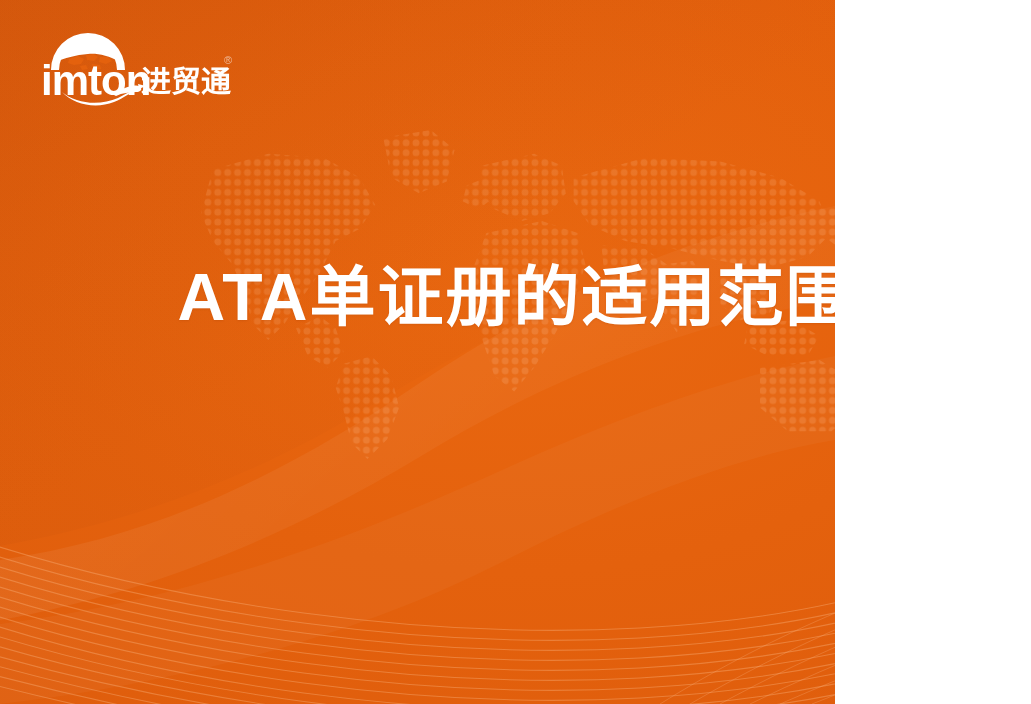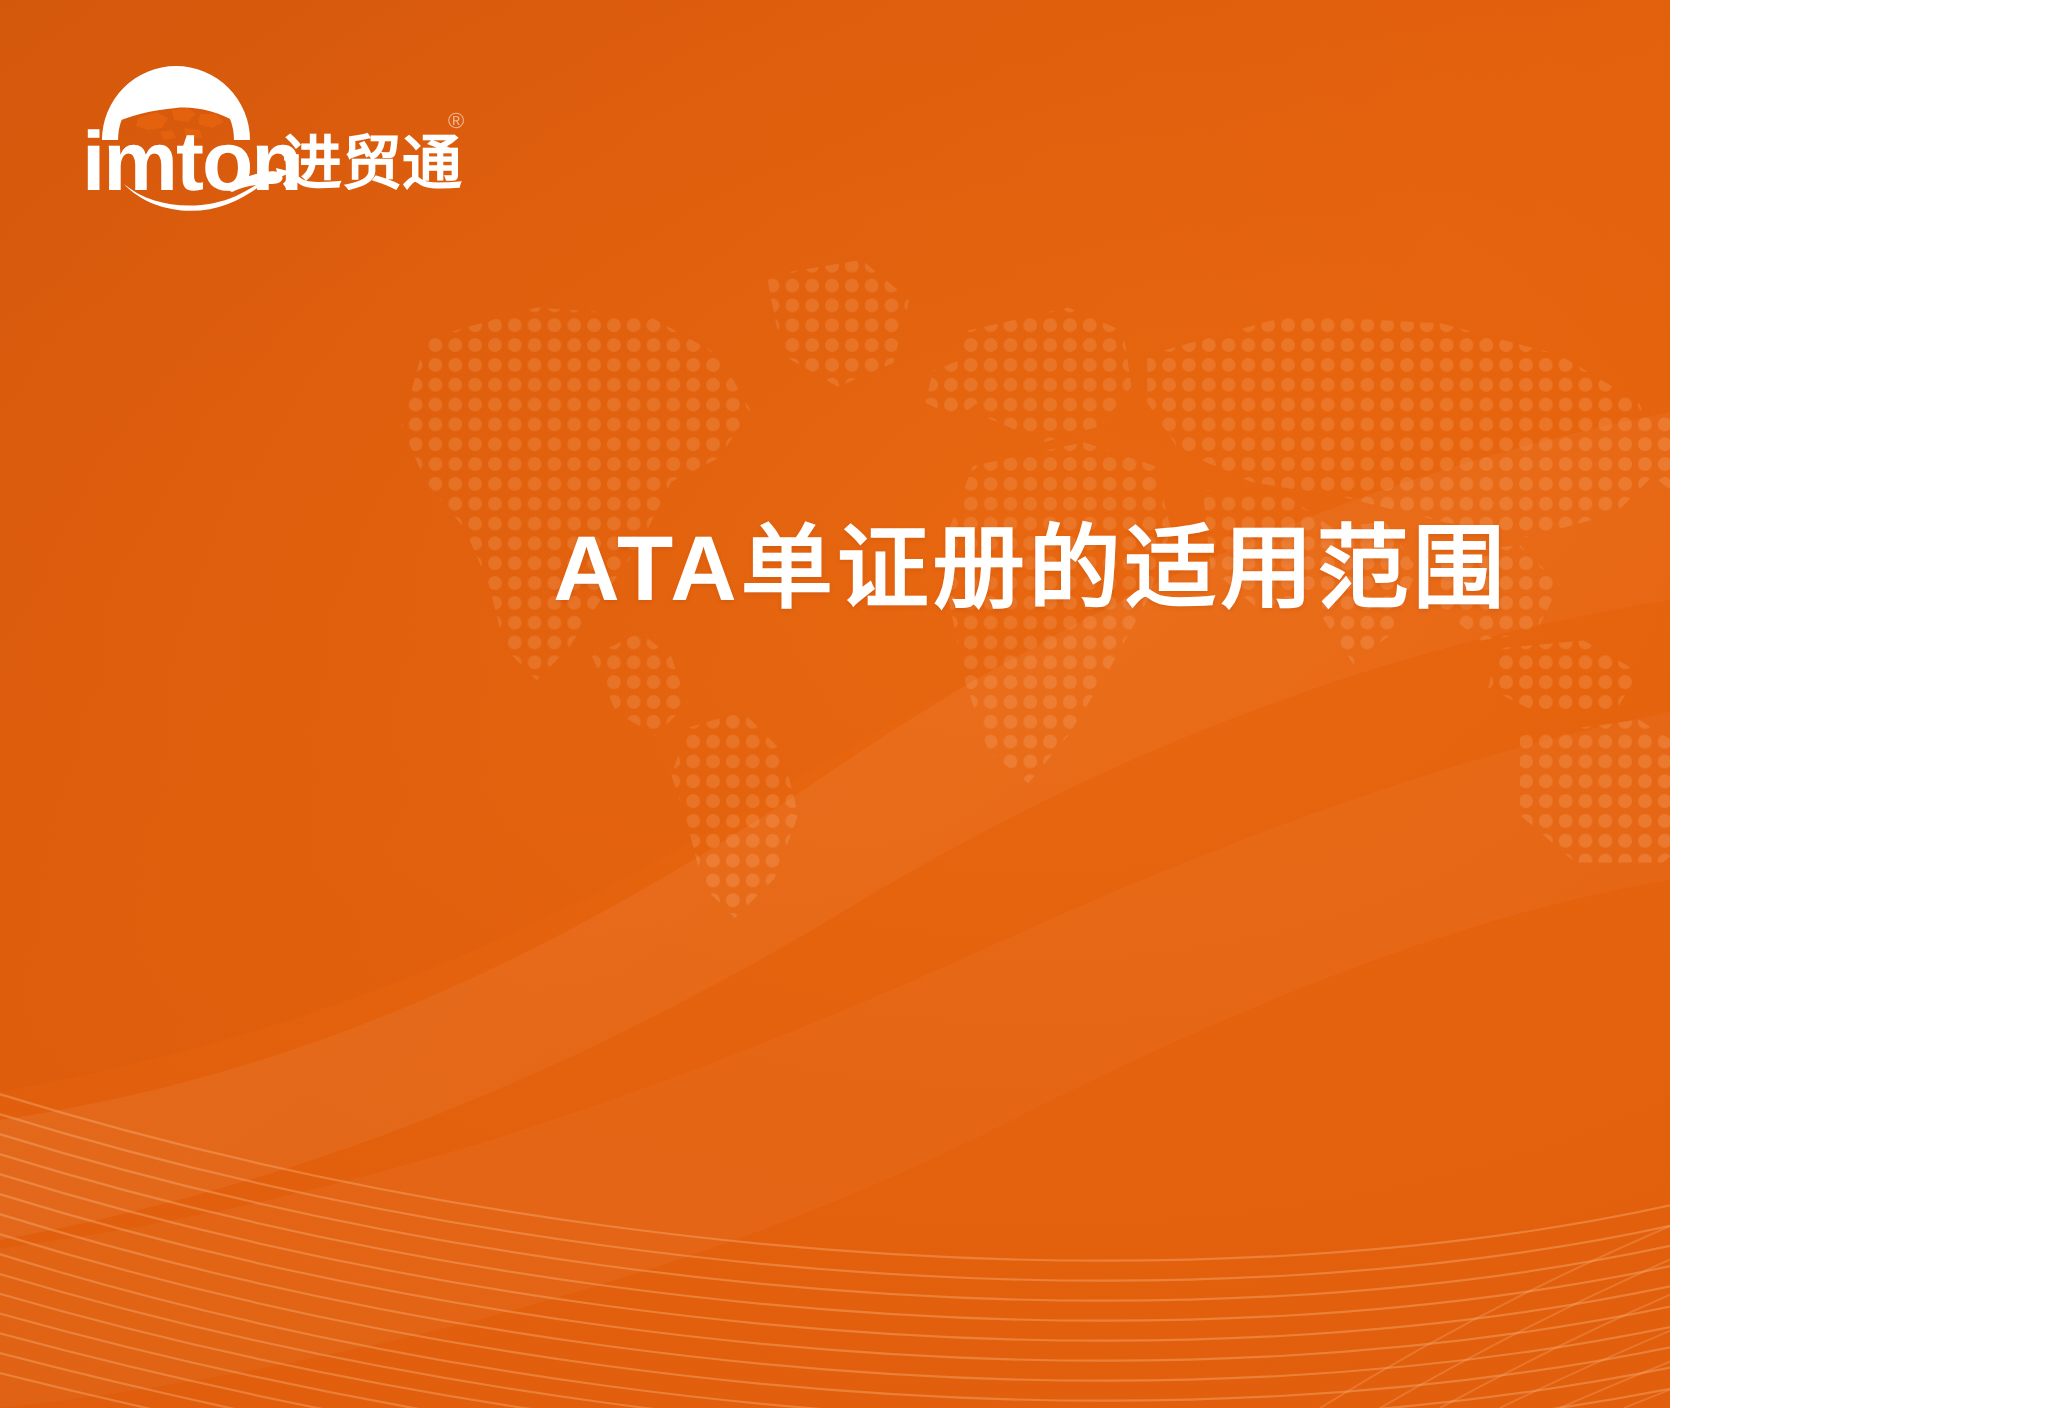--- a/index.html
+++ b/index.html
@@ -76,21 +76,21 @@
   .headline {
     position: absolute;
     left: 0;
     top: 255px;
     width: 1031px;
     text-align: center;
     color: #ffffff;
   }
   .headline .line {
     display: block;
-    font-size: 46px;
+    font-size: 66px;
     line-height: 1.30;
     font-weight: 700;
     letter-spacing: 2px;
     white-space: nowrap;
     text-shadow: 0 1px 2px rgba(150,55,5,0.18);
   }
 </style>
 </head>
 <body>
 

